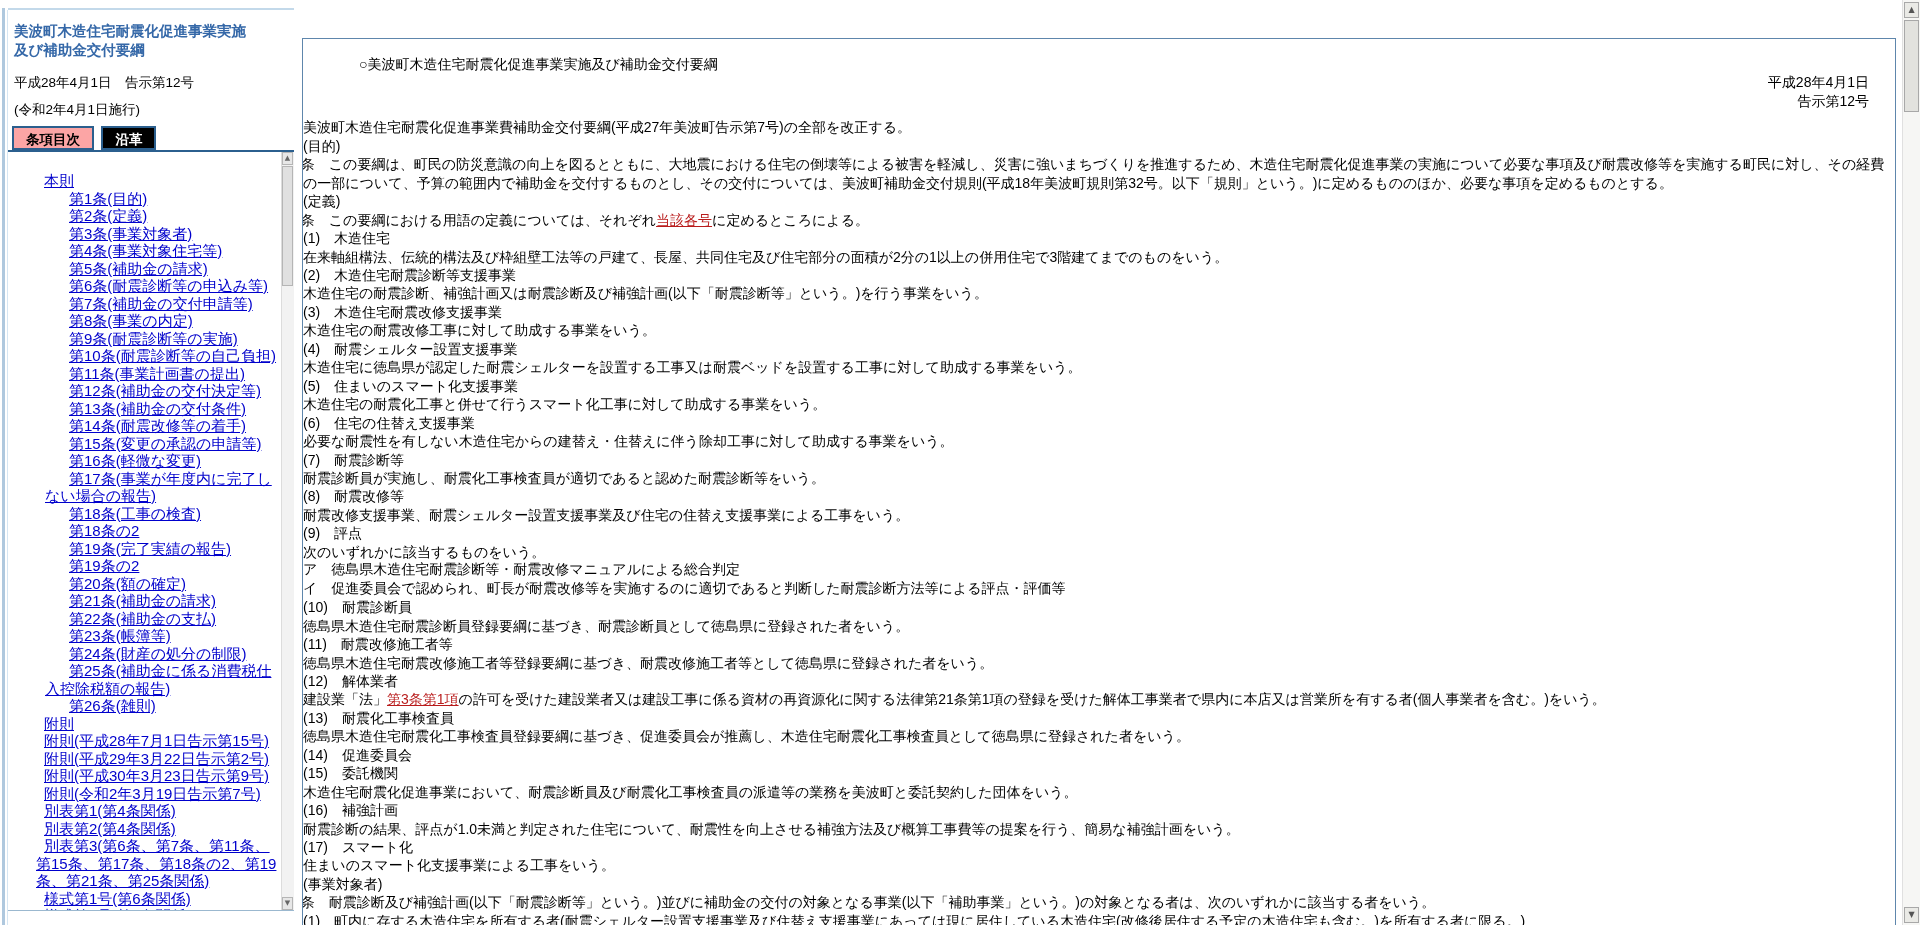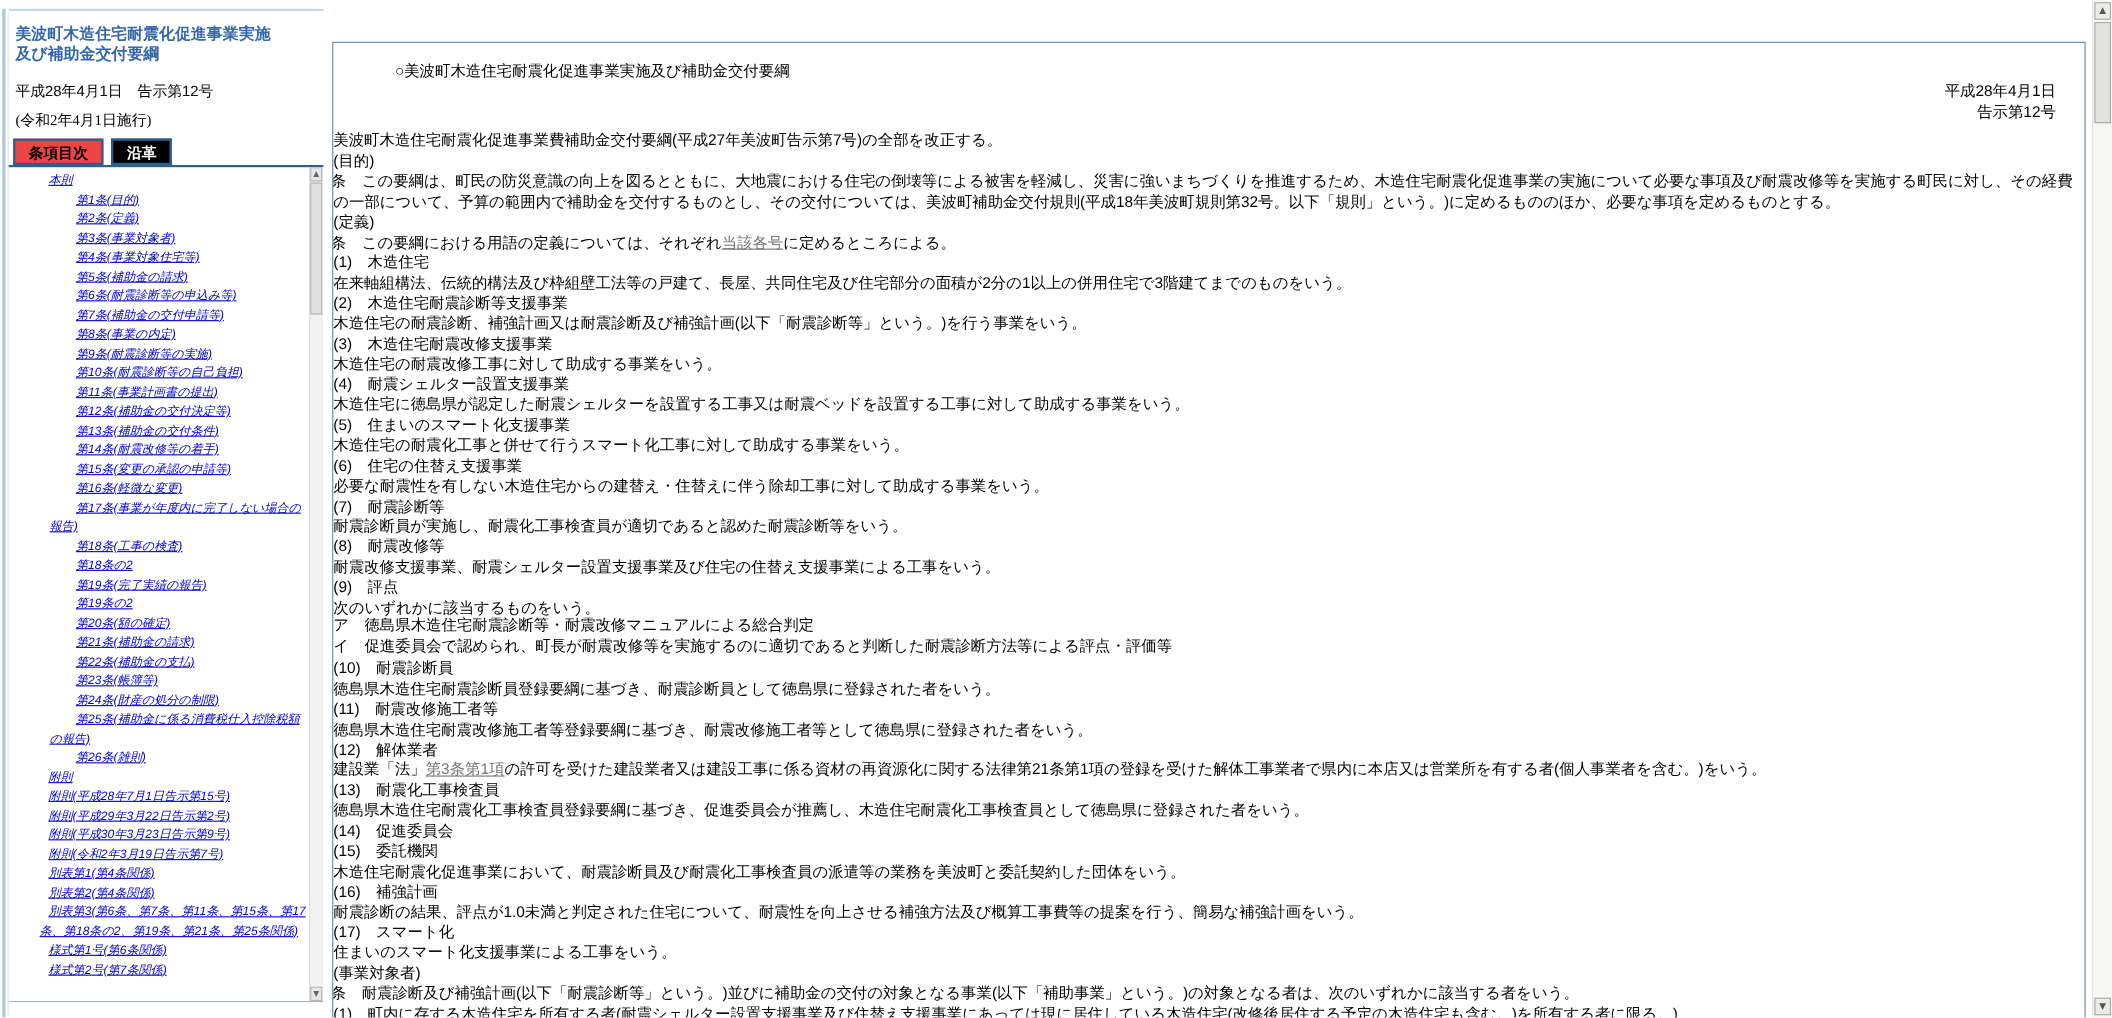--- a/index.html
+++ b/index.html
@@ -9,28 +9,28 @@
     color:#000;position:relative;
   }
   
   .left-strip{position:absolute;left:2px;top:8px;width:3px;height:917px;background:#afc8de;}
   .left-strip2{position:absolute;left:7px;top:10px;width:1px;height:915px;background:#d5e5f2;}
 
   
   .sidebar{position:absolute;left:8px;top:8px;width:286px;height:917px;background:#fff;border-top:2px solid #c3d9ea;}
   .side-title{margin:12px 6px 0 6px;width:238px;font-size:14.5px;line-height:19px;font-weight:bold;color:#3568a8;}
   .side-date{margin:15px 0 0 6px;font-size:13.5px;line-height:16px;}
-  .side-date2{margin:11px 0 0 6px;font-size:13.5px;line-height:16px;font-family:Liberation Serif, serif;}
+  .side-date2{margin:11px 0 0 6px;font-size:13.5px;line-height:16px;}
   .tabs{margin:8px 0 0 4px;height:24px;}
   .tab{display:inline-block;box-sizing:border-box;height:24px;padding:3px 12px 0 12px;
        border:2px solid #2b5f8e;font-size:13.5px;font-weight:bold;cursor:pointer;vertical-align:bottom;}
-  .tab.active{background:#ef4444;color:#000;margin-right:3px;}
+  .tab.active{background:#fca5a5;color:#000;margin-right:3px;}
   .tab.dark{background:#000000;color:#fff;}
   .toc-box{position:relative;border-top:2px solid #2b5f8e;border-bottom:1px solid #9bb8cf;height:758px;overflow:hidden;}
-  .toc-list{padding-top:4px;width:272px;font-size:11px;line-height:17.5px;font-style:italic;}
+  .toc-list{padding-top:20px;width:272px;font-size:15px;line-height:17.5px;}
   .toc-item{margin:0;}
   .toc-item.lvl0{margin-left:28px;text-indent:8px;}
   .toc-item.lvl1{margin-left:37px;text-indent:24px;}
   .toc-item a{color:#0000cc;text-decoration:underline;}
 
   
   .side-scroll{position:absolute;top:0;right:0;width:12px;height:100%;background:#f2f2f2;border-left:1px solid #dcdcdc;}
   .side-scroll .sbtn{position:absolute;left:0;width:11px;height:13px;background:#e7e7e7;border:1px solid #b5b5b5;box-sizing:border-box;
                      font-size:7px;line-height:11px;text-align:center;color:#666;font-family:"DejaVu Sans",sans-serif;}
   .side-scroll .up{top:0;}
@@ -45,21 +45,21 @@
   .doc-dates{margin-top:0;text-align:right;padding-right:26px;}
   .doc-dates p{margin:0;}
   .doc-body{margin-top:8px;}
   .doc-body p{margin:0;}
   .b-kaisei{margin-left:28px;}
   .b-heading{margin-left:28px;}
   .b-article{margin-left:26px;text-indent:-24px;}
   .b-item{margin-left:12px;white-space:nowrap;}
   .b-desc{margin-left:30px;white-space:nowrap;}
   .b-sub{margin-left:22px;white-space:nowrap;font-family:Liberation Serif, serif;}
-  a.doclink{color:#737373;text-decoration:underline;}
+  a.doclink{color:#b91c1c;text-decoration:underline;}
 
   
   .page-scroll{position:absolute;right:0;top:0;width:17px;height:925px;background:#f6f6f4;border-left:1px solid #e0e0e0;}
   .page-scroll .pbtn{position:absolute;left:1px;width:15px;height:16px;background:#eaeae6;border:1px solid #a8a8a8;box-sizing:border-box;
                      font-size:8px;line-height:14px;text-align:center;color:#555;font-family:"DejaVu Sans",sans-serif;}
   .page-scroll .up{top:2px;}
   .page-scroll .down{bottom:2px;}
   .page-scroll .pthumb{position:absolute;left:1px;top:20px;width:15px;height:92px;background:#e2e2de;border:1px solid #a8a8a8;box-sizing:border-box;}
 </style>
 </head>

